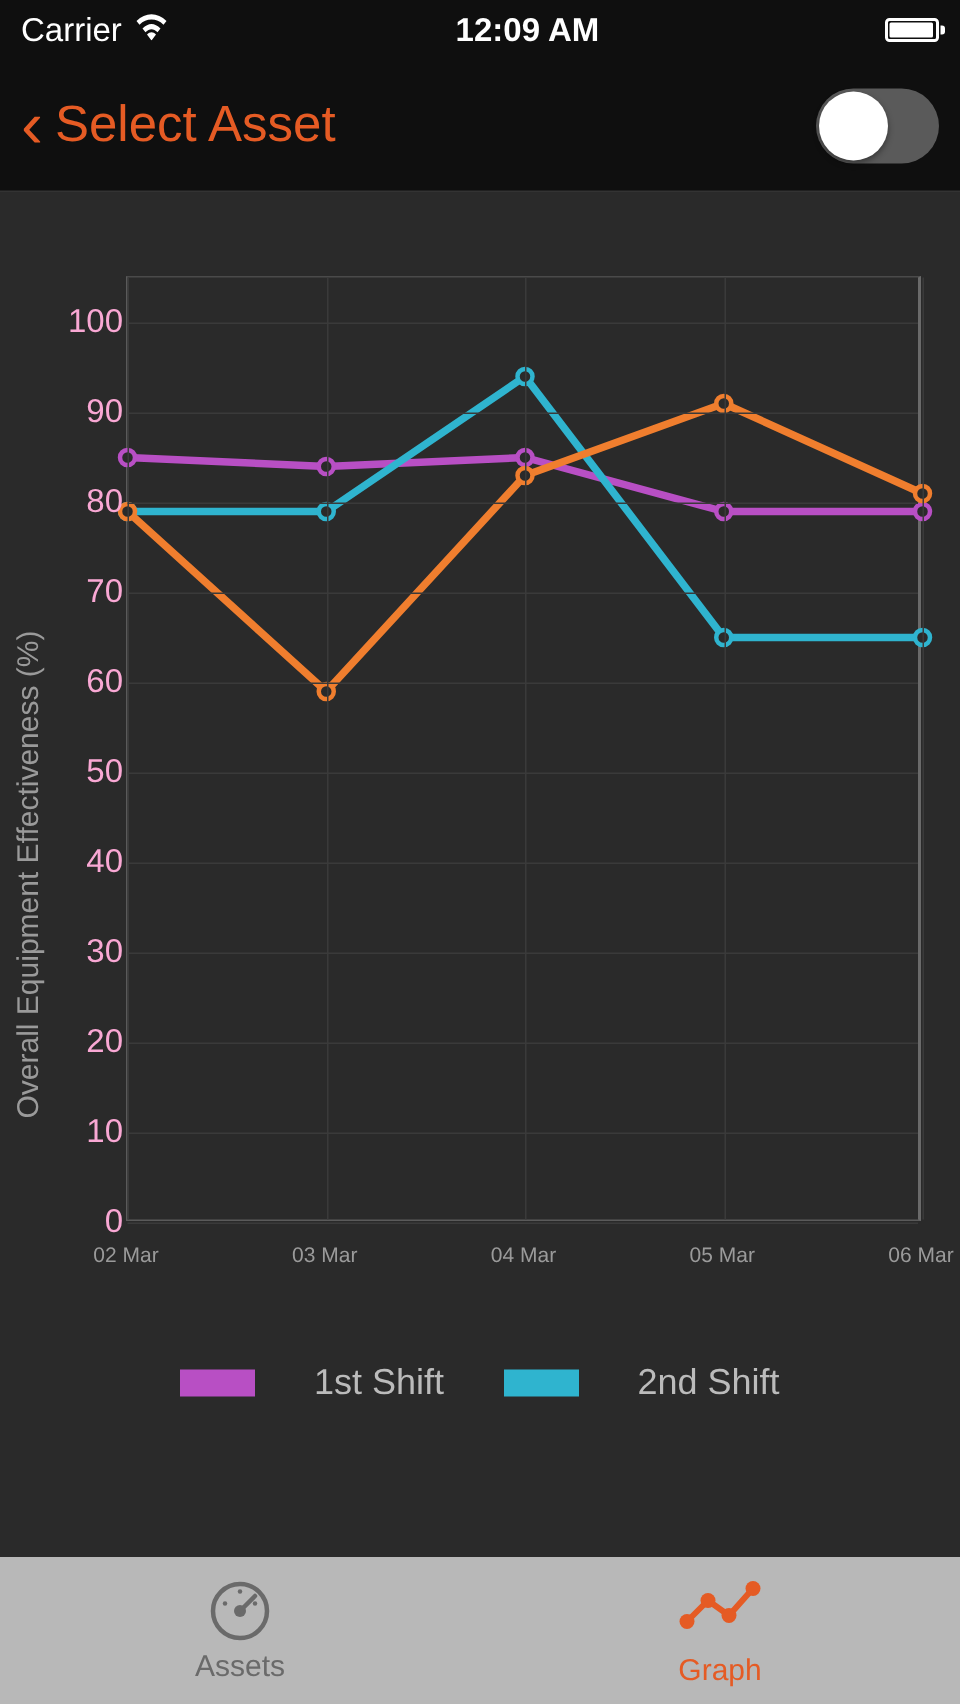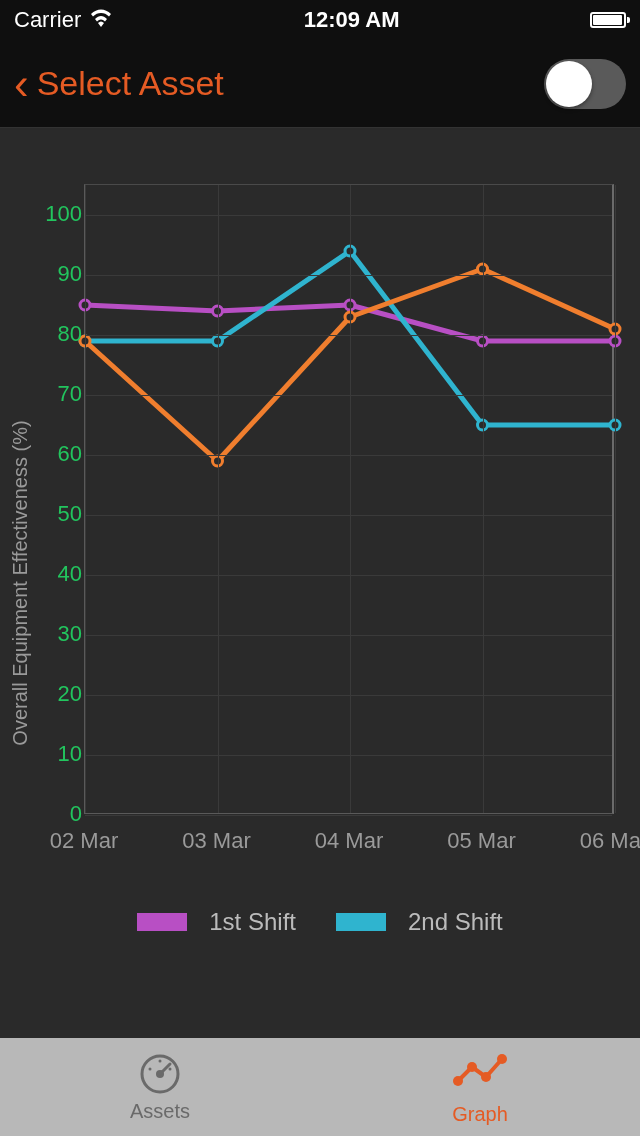--- a/index.html
+++ b/index.html
@@ -89,28 +89,28 @@
       background: #3a3a3a;
     }
     .grid-h { left: 0; right: 0; height: 1px; }
     .grid-v { top: 0; bottom: 0; width: 1px; }
     .y-tick {
       position: absolute;
       left: 34px;
       width: 48px;
       text-align: right;
       font-size: 22px;
-      color: #22c55e;
+      color: #f9a8d4;
       transform: translateY(-50%);
       font-weight: 300;
     }
     .x-tick {
       position: absolute;
       top: 700px;
-      font-size: 22px;
+      font-size: 14px;
       color: #9a9a9a;
       transform: translateX(-50%);
       white-space: nowrap;
       font-weight: 300;
     }
     svg.lines {
       position: absolute;
       left: 0; top: 0; width: 100%; height: 100%;
       overflow: visible;
     }
@@ -119,21 +119,21 @@
     .legend {
       position: absolute;
       top: 780px;
       left: 0; right: 0;
       display: flex;
       flex-wrap: wrap;
       justify-content: center;
       gap: 30px 40px;
       padding: 0 60px;
     }
-    .legend-item { display: flex; align-items: center; gap: 22px; }
+    .legend-item { display: flex; align-items: center; gap: 39px; }
     .swatch { width: 50px; height: 18px; }
     .legend-label { font-size: 24px; color: #bbb; font-weight: 300; }
 
     
     .tabbar {
       position: absolute;
       bottom: 0; left: 0; right: 0;
       height: 98px;
       background: #b8b8b8;
       display: flex;

